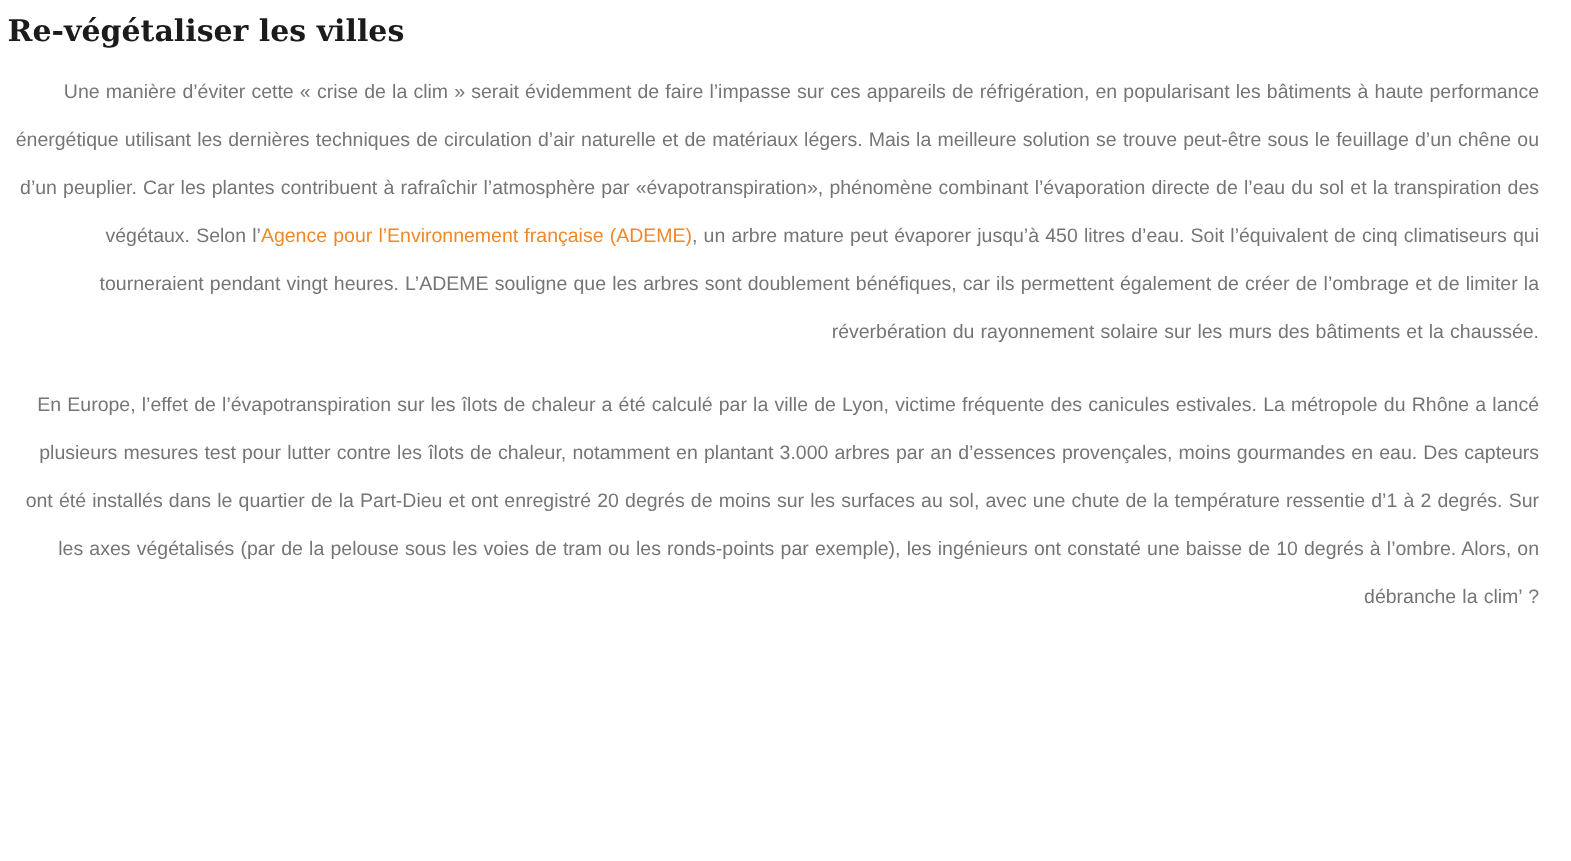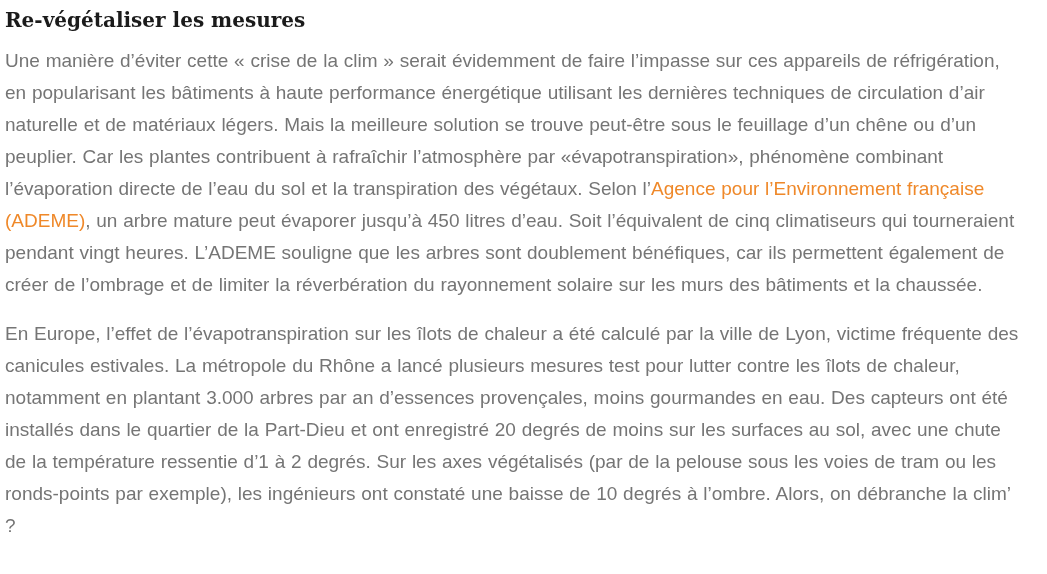--- a/index.html
+++ b/index.html
@@ -19,35 +19,36 @@
   .article-heading {
     font-family: "DejaVu Serif", serif;
     font-weight: 700;
     font-size: 20px;
     line-height: 24px;
     color: #1b1b1b;
     margin: 0 0 13px 0;
     letter-spacing: 0;
   }
   .article-paragraph {
-    font-size: 19px;
+    font-size: 13px;
     line-height: 32px;
     color: #757575;
     margin: 0 16px 17px 0;
     letter-spacing: 0;
     word-spacing: 0.5px;
+    text-align: right;
   }
   .article-link {
     color: #ef8829;
     text-decoration: none;
     cursor: pointer;
   }
 </style>
 </head>
 <body>
 
 <div class="article">
-  <h2 class="article-heading">Re-végétaliser les mesures</h2>
+  <h2 class="article-heading">Re-végétaliser les villes</h2>
 
   <p class="article-paragraph"><span>Une manière d’éviter cette « crise de la clim » serait évidemment de faire l’impasse sur ces appareils de réfrigération, en popularisant les bâtiments à haute performance énergétique utilisant les dernières techniques de circulation d’air naturelle et de matériaux légers. Mais la meilleure solution se trouve peut-être sous le feuillage d’un chêne ou d’un peuplier. Car les plantes contribuent à rafraîchir l’atmosphère par «évapotranspiration», phénomène combinant l’évaporation directe de l’eau du sol et la transpiration des végétaux. Selon l’</span><a class="article-link" href="#">Agence pour l’Environnement française (ADEME)</a><span>, un arbre mature peut évaporer jusqu’à 450 litres d’eau. Soit l’équivalent de cinq climatiseurs qui tourneraient pendant vingt heures. L’ADEME souligne que les arbres sont doublement bénéfiques, car ils permettent également de créer de l’ombrage et de limiter la réverbération du rayonnement solaire sur les murs des bâtiments et la chaussée.</span></p>
 
   <p class="article-paragraph">En Europe, l’effet de l’évapotranspiration sur les îlots de chaleur a été calculé par la ville de Lyon, victime fréquente des canicules estivales. La métropole du Rhône a lancé plusieurs mesures test pour lutter contre les îlots de chaleur, notamment en plantant 3.000 arbres par an d’essences provençales, moins gourmandes en eau. Des capteurs ont été installés dans le quartier de la Part-Dieu et ont enregistré 20 degrés de moins sur les surfaces au sol, avec une chute de la température ressentie d’1 à 2 degrés. Sur les axes végétalisés (par de la pelouse sous les voies de tram ou les ronds-points par exemple), les ingénieurs ont constaté une baisse de 10 degrés à l’ombre. Alors, on débranche la clim’ ?</p>
 </div>
 
 </body></html>

